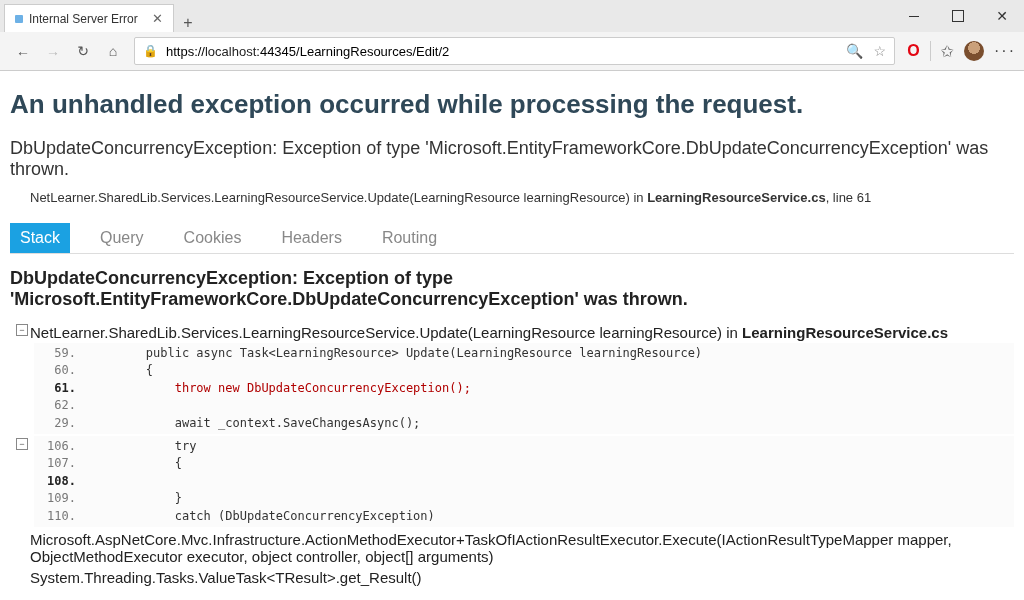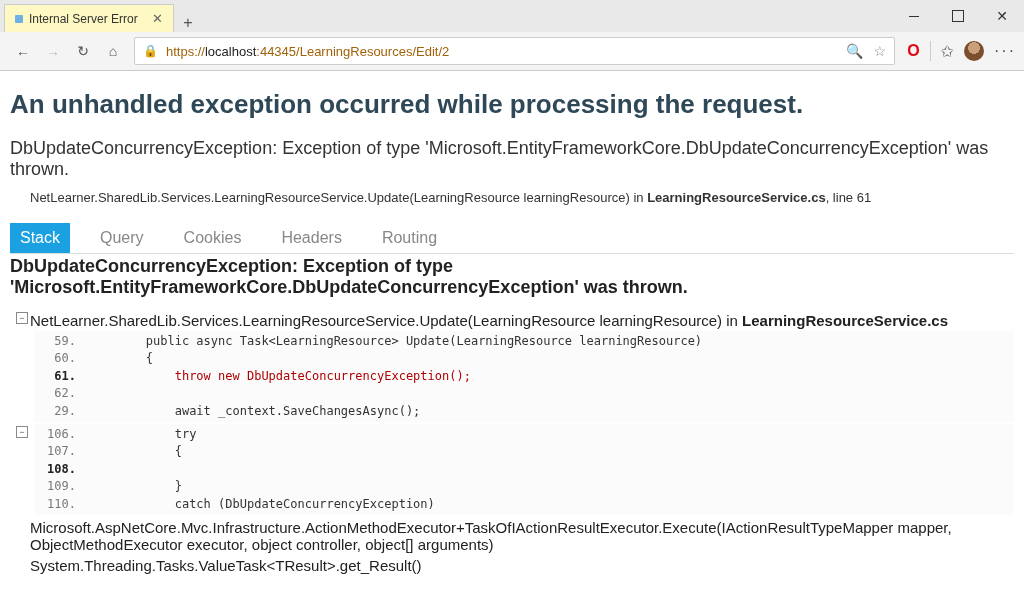--- a/index.html
+++ b/index.html
@@ -2,54 +2,54 @@
 <html><head>
 <meta charset="utf-8">
 <style>
   * { box-sizing: border-box; margin: 0; padding: 0; }
   html, body { width: 1024px; height: 600px; font-family: "Segoe UI", Arial, sans-serif; overflow: hidden; background: #fff; }
 
   
   .browser-chrome { background: #e9e9e9; border-bottom: 1px solid #ccc; }
   .titlebar { display: flex; align-items: stretch; height: 32px; }
   .tabs-area { display: flex; flex: 1; align-items: flex-end; }
-  .tab { display: flex; align-items: center; background: #fef9c3; border: 1px solid #ccc; border-bottom: none; padding: 4px 10px; height: 28px; margin-left: 4px; font-size: 12px; color: #333; min-width: 170px; }
+  .tab { display: flex; align-items: center; background: #ffffff; border: 1px solid #ccc; border-bottom: none; padding: 4px 10px; height: 28px; margin-left: 4px; font-size: 12px; color: #333; min-width: 170px; }
   .tab .dot { width: 8px; height: 8px; background: #6db1e6; border-radius: 1px; margin-right: 6px; flex-shrink: 0; }
   .tab .tab-title { flex: 1; white-space: nowrap; overflow: hidden; text-overflow: ellipsis; }
   .tab .close { margin-left: 6px; color: #666; font-size: 13px; }
   .new-tab { width: 28px; display: flex; align-items: center; justify-content: center; color: #555; font-size: 16px; }
   .win-controls { display: flex; }
   .win-controls .wc { width: 44px; display: flex; align-items: center; justify-content: center; color: #333; font-size: 12px; }
   .wc.min::before { content: ""; display: block; width: 10px; height: 1px; background: #333; }
   .wc.max::before { content: ""; display: block; width: 10px; height: 10px; border: 1px solid #333; }
   .wc.close-w { font-size: 14px; }
   
   .toolbar { display: flex; align-items: center; height: 38px; padding: 0 8px; background: #f4f4f4; }
   .tb-btn { width: 30px; height: 30px; display: flex; align-items: center; justify-content: center; color: #555; font-size: 14px; }
   .tb-btn.disabled { color: #bbb; }
   .addr-bar { flex: 1; display: flex; align-items: center; background: #fff; border: 1px solid #ccc; border-radius: 2px; height: 28px; margin: 0 6px; padding: 0 8px; font-size: 13px; }
   .addr-bar .lock { color: #666; margin-right: 8px; font-size: 12px; }
   .url { color: #333; }
-  .url .host-weak { color: #a16207; }
+  .url .host-weak { color: #000000; }
   .url .host-strong { color: #222; font-weight: 400; }
   .addr-right { display: flex; gap: 10px; color: #888; font-size: 14px; margin-left: auto; }
   .ext-area { display: flex; align-items: center; gap: 10px; margin-left: 6px; }
   .ext-o { color: #e30613; font-weight: 800; font-size: 16px; }
   .sep { width: 1px; height: 20px; background: #ccc; }
   .avatar { width: 20px; height: 20px; border-radius: 50%; background: radial-gradient(circle at 50% 35%, #caa07a 0 35%, #7a4e2e 36% 100%); }
   .more { font-size: 16px; color: #444; letter-spacing: 2px; }
 
   
   .page { padding: 10px 10px 0 10px; height: calc(600px - 70px); overflow: hidden; color: #222; }
   h1 { font-size: 26px; font-weight: 600; color: #2f4858; margin: 8px 0 18px 0; }
   .exc-summary { font-size: 18px; color: #333; margin-bottom: 10px; font-weight: 400; }
   .exc-loc { font-size: 13px; color: #333; margin-left: 20px; margin-bottom: 18px; }
   .exc-loc .file { font-weight: 700; }
 
-  .tabnav { display: flex; gap: 20px; border-bottom: 1px solid #ddd; padding-bottom: 0; margin-bottom: 2px; }
+  .tabnav { display: flex; gap: 20px; border-bottom: 1px solid #ddd; padding-bottom: 0; margin-bottom: 14px; }
   .tabnav .tn { font-size: 16px; padding: 6px 10px; color: #888; cursor: pointer; }
   .tabnav .tn.active { background: #1ba1e2; color: #fff; }
 
   .exc-title { font-size: 18px; font-weight: 700; margin-bottom: 12px; }
 
   .frame { margin-bottom: 2px; }
   .frame-head { font-size: 15px; color: #222; padding: 2px 0 2px 20px; }
   .frame-head .file { font-weight: 700; }
   .code-block { font-family: Consolas, monospace; font-size: 12px; line-height: 1.45; background: #fbfbfb; padding: 2px 0; margin-left: 24px; }
   .code-row { display: flex; }

